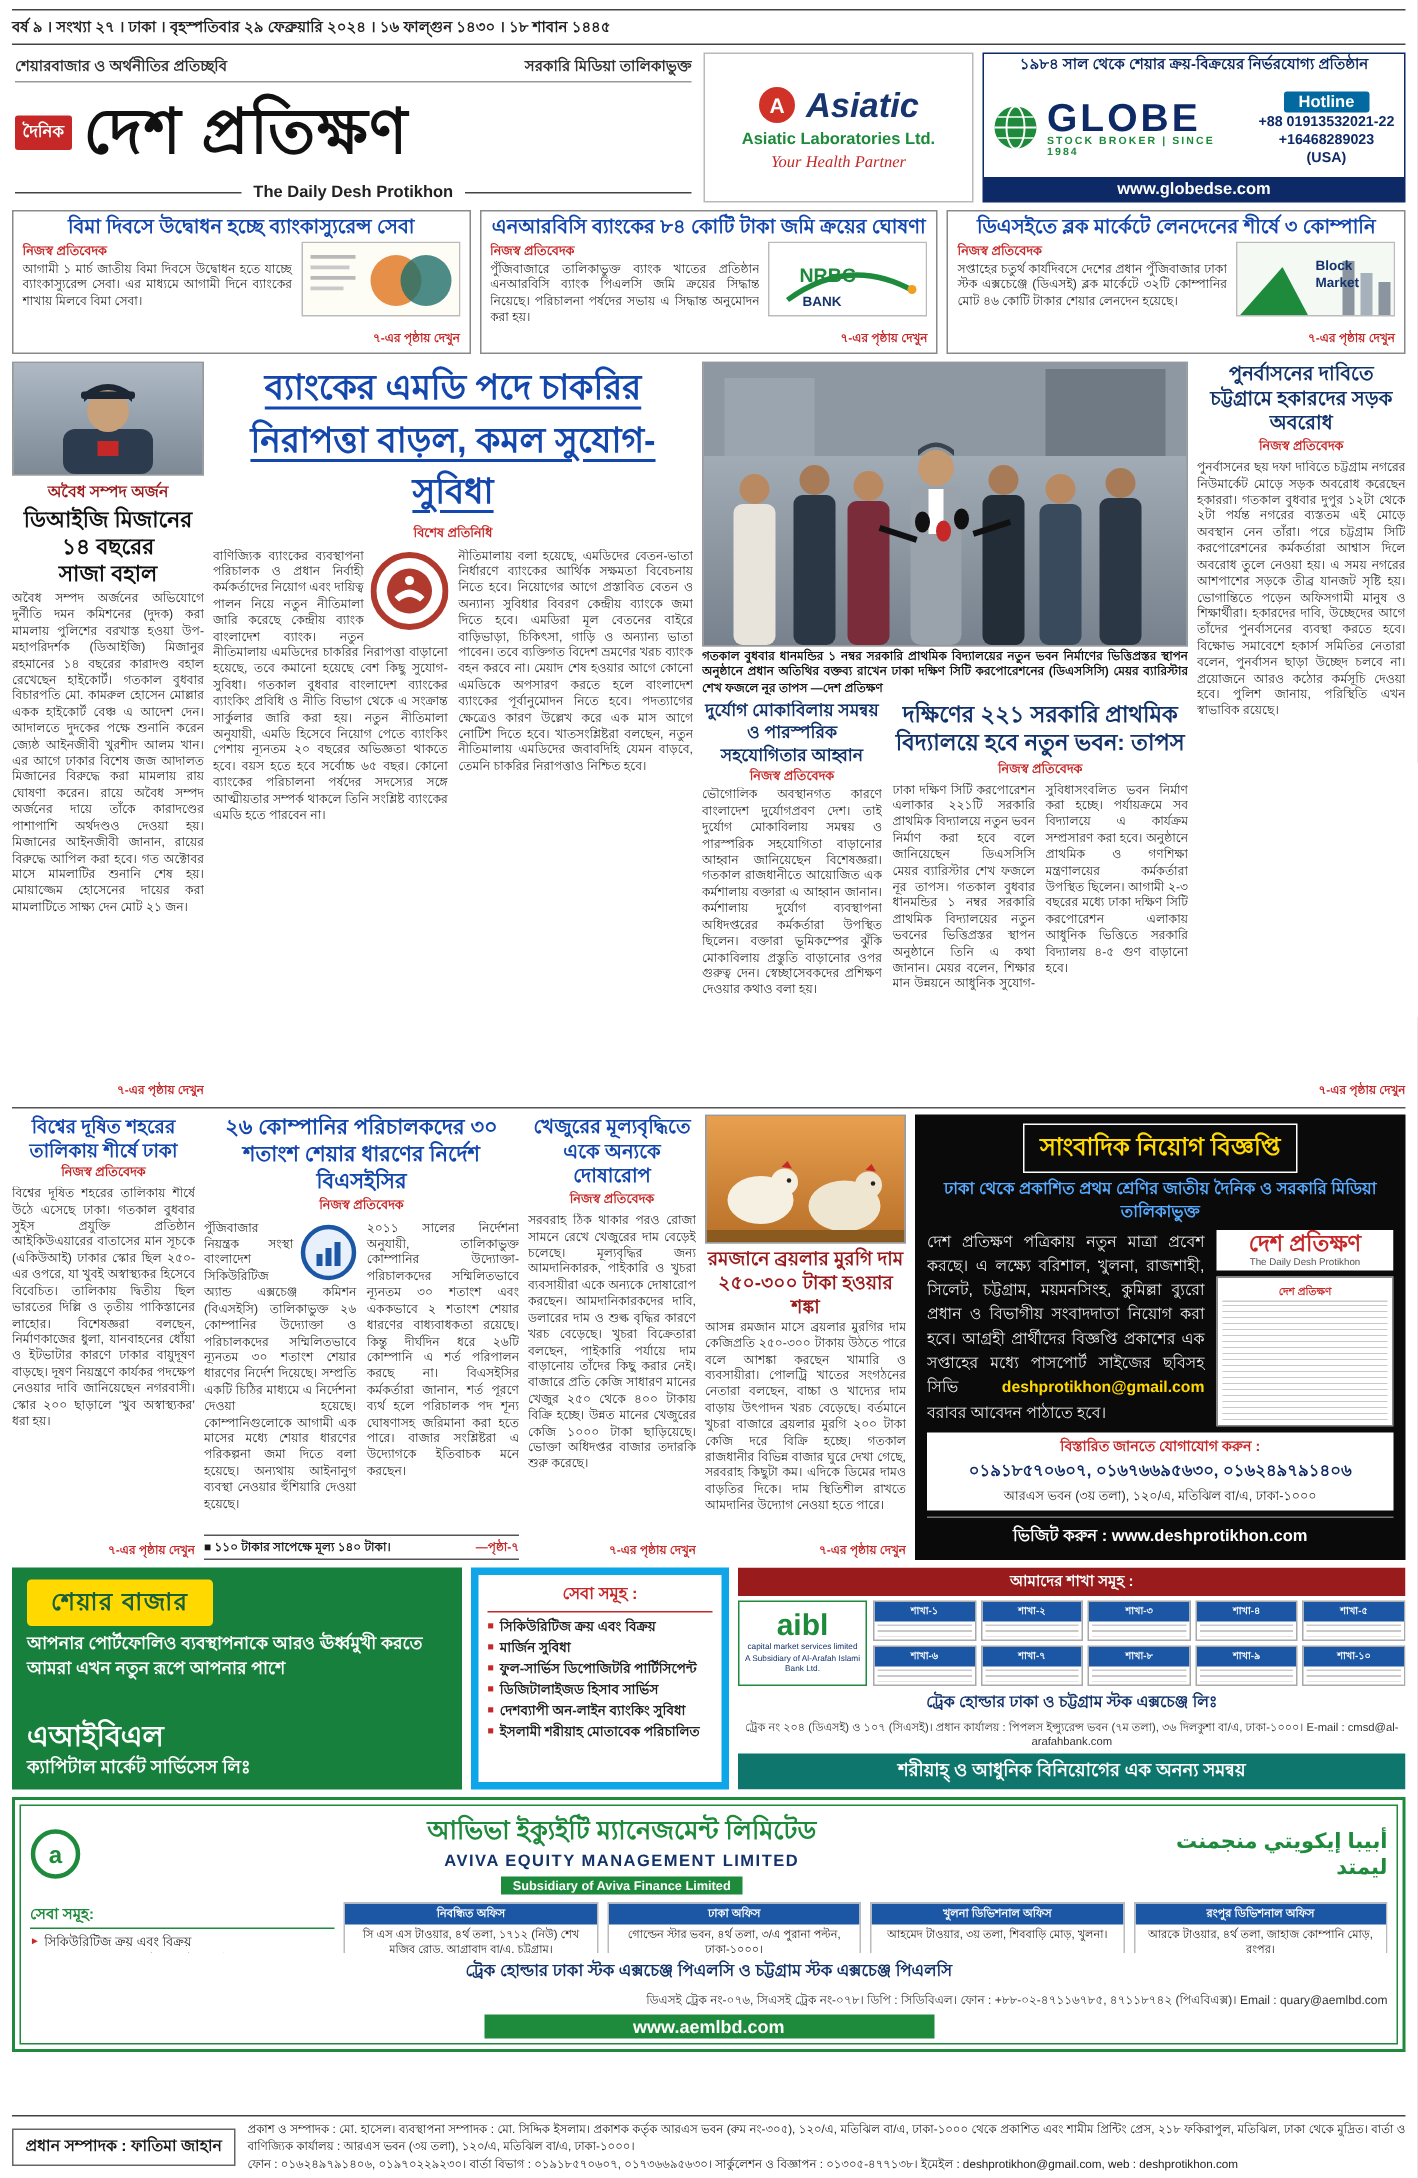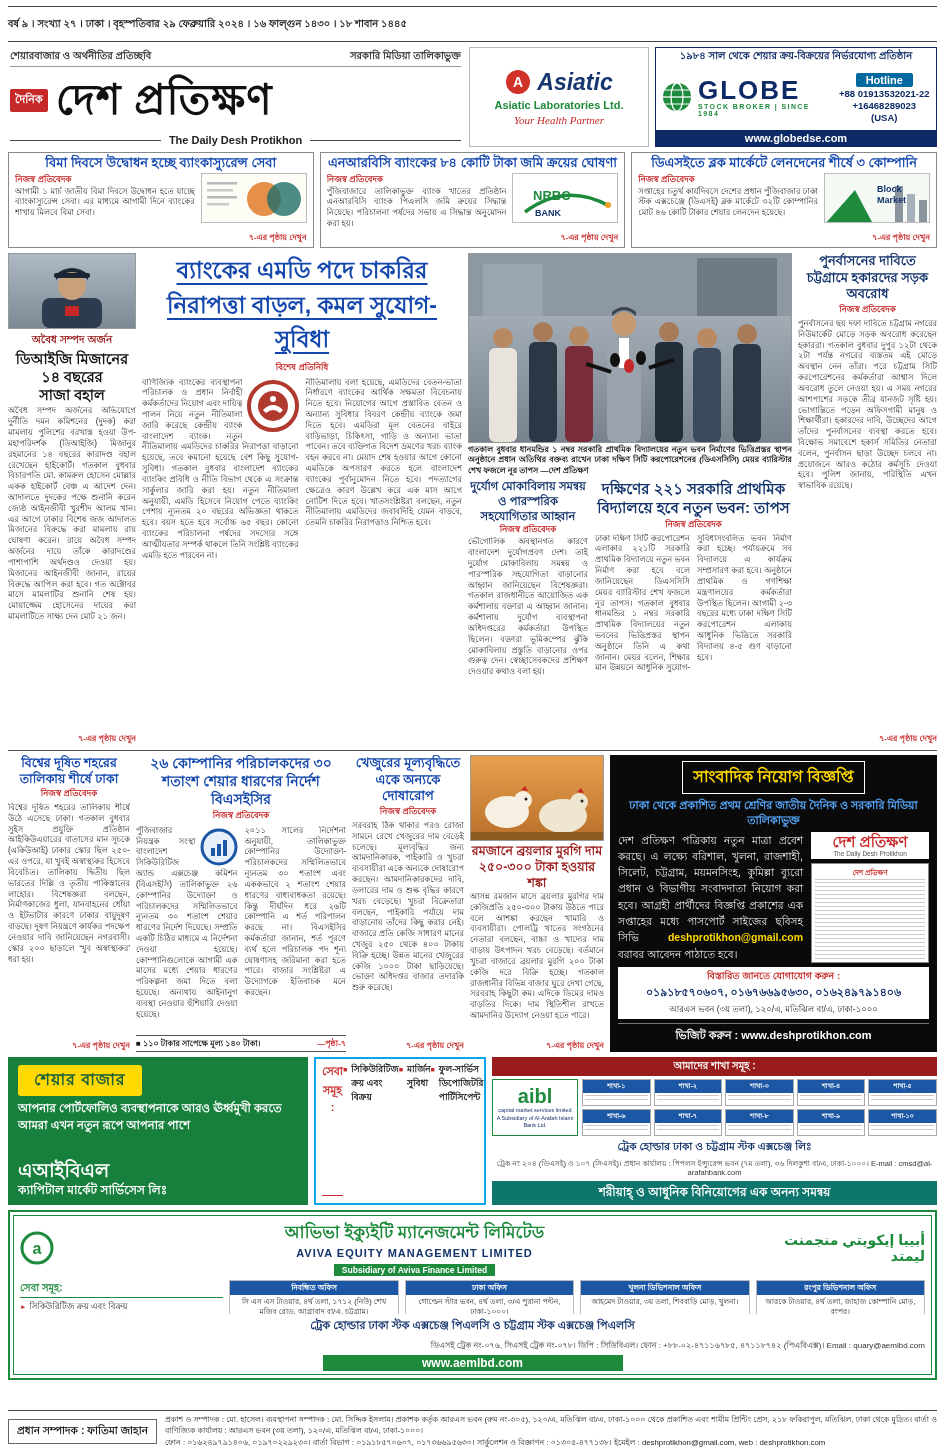--- a/index.html
+++ b/index.html
@@ -1,21 +1,21 @@
 <!DOCTYPE html>
 <html><head>
 <meta charset="utf-8">
 <title>দেশ প্রতিক্ষণ</title>
 <style>
 *{margin:0;padding:0;box-sizing:border-box}
 html,body{background:#d9d9d9}
 body{font-family:"Liberation Sans","DejaVu Sans",sans-serif}
 .page{width:945px;height:1452px;margin:0 auto;background:#fff;padding:6px 8px 4px;display:flex;flex-direction:column;gap:5px;color:#1a1a1a;overflow:hidden}
 .grid{display:grid;gap:6px;min-height:0}
-.dateline{height:36px;flex:none;border-top:1.5px solid #444;border-bottom:1.5px solid #444;display:flex;align-items:center;font-size:10px;font-weight:bold;color:#222}
+.dateline{height:24px;flex:none;border-top:1.5px solid #444;border-bottom:1.5px solid #444;display:flex;align-items:center;font-size:10px;font-weight:bold;color:#222}
 
 .masthead-row{grid-template-columns:1fr 180px 282px;height:100px;flex:none}
 .masthead{display:flex;flex-direction:column;justify-content:space-between;padding:1px 2px;min-width:0}
 .kickers{display:flex;justify-content:space-between;font-size:10px;font-weight:bold;color:#333;border-bottom:1px solid #999;padding-bottom:1px}
 .logo-line{display:flex;align-items:center;gap:8px}
 .daily-tag{background:#c62828;color:#fff;font-size:11px;font-weight:bold;padding:2px 5px;border-radius:2px}
 .np-title{font-size:42px;font-weight:bold;color:#111;line-height:1.05;letter-spacing:1px}
 .np-sub{display:flex;align-items:center;gap:8px;font-size:11px;font-weight:bold;color:#222}
 .np-sub:before,.np-sub:after{content:"";flex:1;border-top:1.5px solid #444}
 
@@ -79,21 +79,21 @@
 .contact-phones{color:#0d2a66;font-weight:bold;font-size:11px}
 .contact-addr{font-size:8.5px;color:#222}
 .visit-bar{border-top:1px solid #777;color:#fff;font-weight:bold;font-size:11px;text-align:center;padding-top:3px;flex:none}
 
 .aibl-row{grid-template-columns:300px 172px 1fr;height:148px;flex:none}
 .aibl-left{background:#17803d;color:#fff;padding:8px 10px;display:flex;flex-direction:column;gap:4px;overflow:hidden}
 .aibl-badge{background:#ffd900;color:#17603a;font-weight:bold;font-size:16px;padding:2px 16px;border-radius:3px;align-self:flex-start;letter-spacing:1px}
 .aibl-pitch{font-size:11.5px;line-height:1.5;font-weight:bold}
 .aibl-name{font-size:19px;font-weight:bold;line-height:1.2;margin-top:auto}
 .aibl-name small{display:block;font-size:12px;font-weight:bold}
-.aibl-services{border:2px solid #0ea5e9;padding:4px 6px;display:flex;flex-direction:row;overflow:hidden}
+.aibl-services{border:5px solid #0ea5e9;padding:4px 6px;display:flex;flex-direction:column;overflow:hidden}
 .svc-head{color:#c62828;font-weight:bold;font-size:11px;text-align:center;border-bottom:1px solid #c62828;margin-bottom:3px;padding-bottom:1px}
 .svc-item{font-size:9px;line-height:1.55;display:flex;gap:4px;color:#222;font-weight:bold}
 .svc-item:before{content:"■";color:#c62828;font-size:7px;line-height:2}
 .aibl-right{display:flex;flex-direction:column;gap:3px;min-width:0;overflow:hidden}
 .branches-bar{background:#9a1b1b;color:#fff;font-weight:bold;font-size:10px;text-align:center;padding:1px 0;flex:none}
 .aibl-right-mid{display:flex;gap:4px;flex:1;min-height:0}
 .aibl-logo{width:86px;flex:none;border:1px solid #1e8a3c;background:#fff;display:flex;flex-direction:column;align-items:center;justify-content:center;gap:1px;padding:2px}
 .aibl-logo b{color:#1e8a3c;font-size:20px;line-height:1}
 .aibl-logo span{font-size:5.5px;color:#13336b;text-align:center;line-height:1.3}
 .branch-grid{flex:1;display:grid;grid-template-columns:repeat(5,1fr);grid-auto-rows:1fr;gap:3px;min-width:0}

